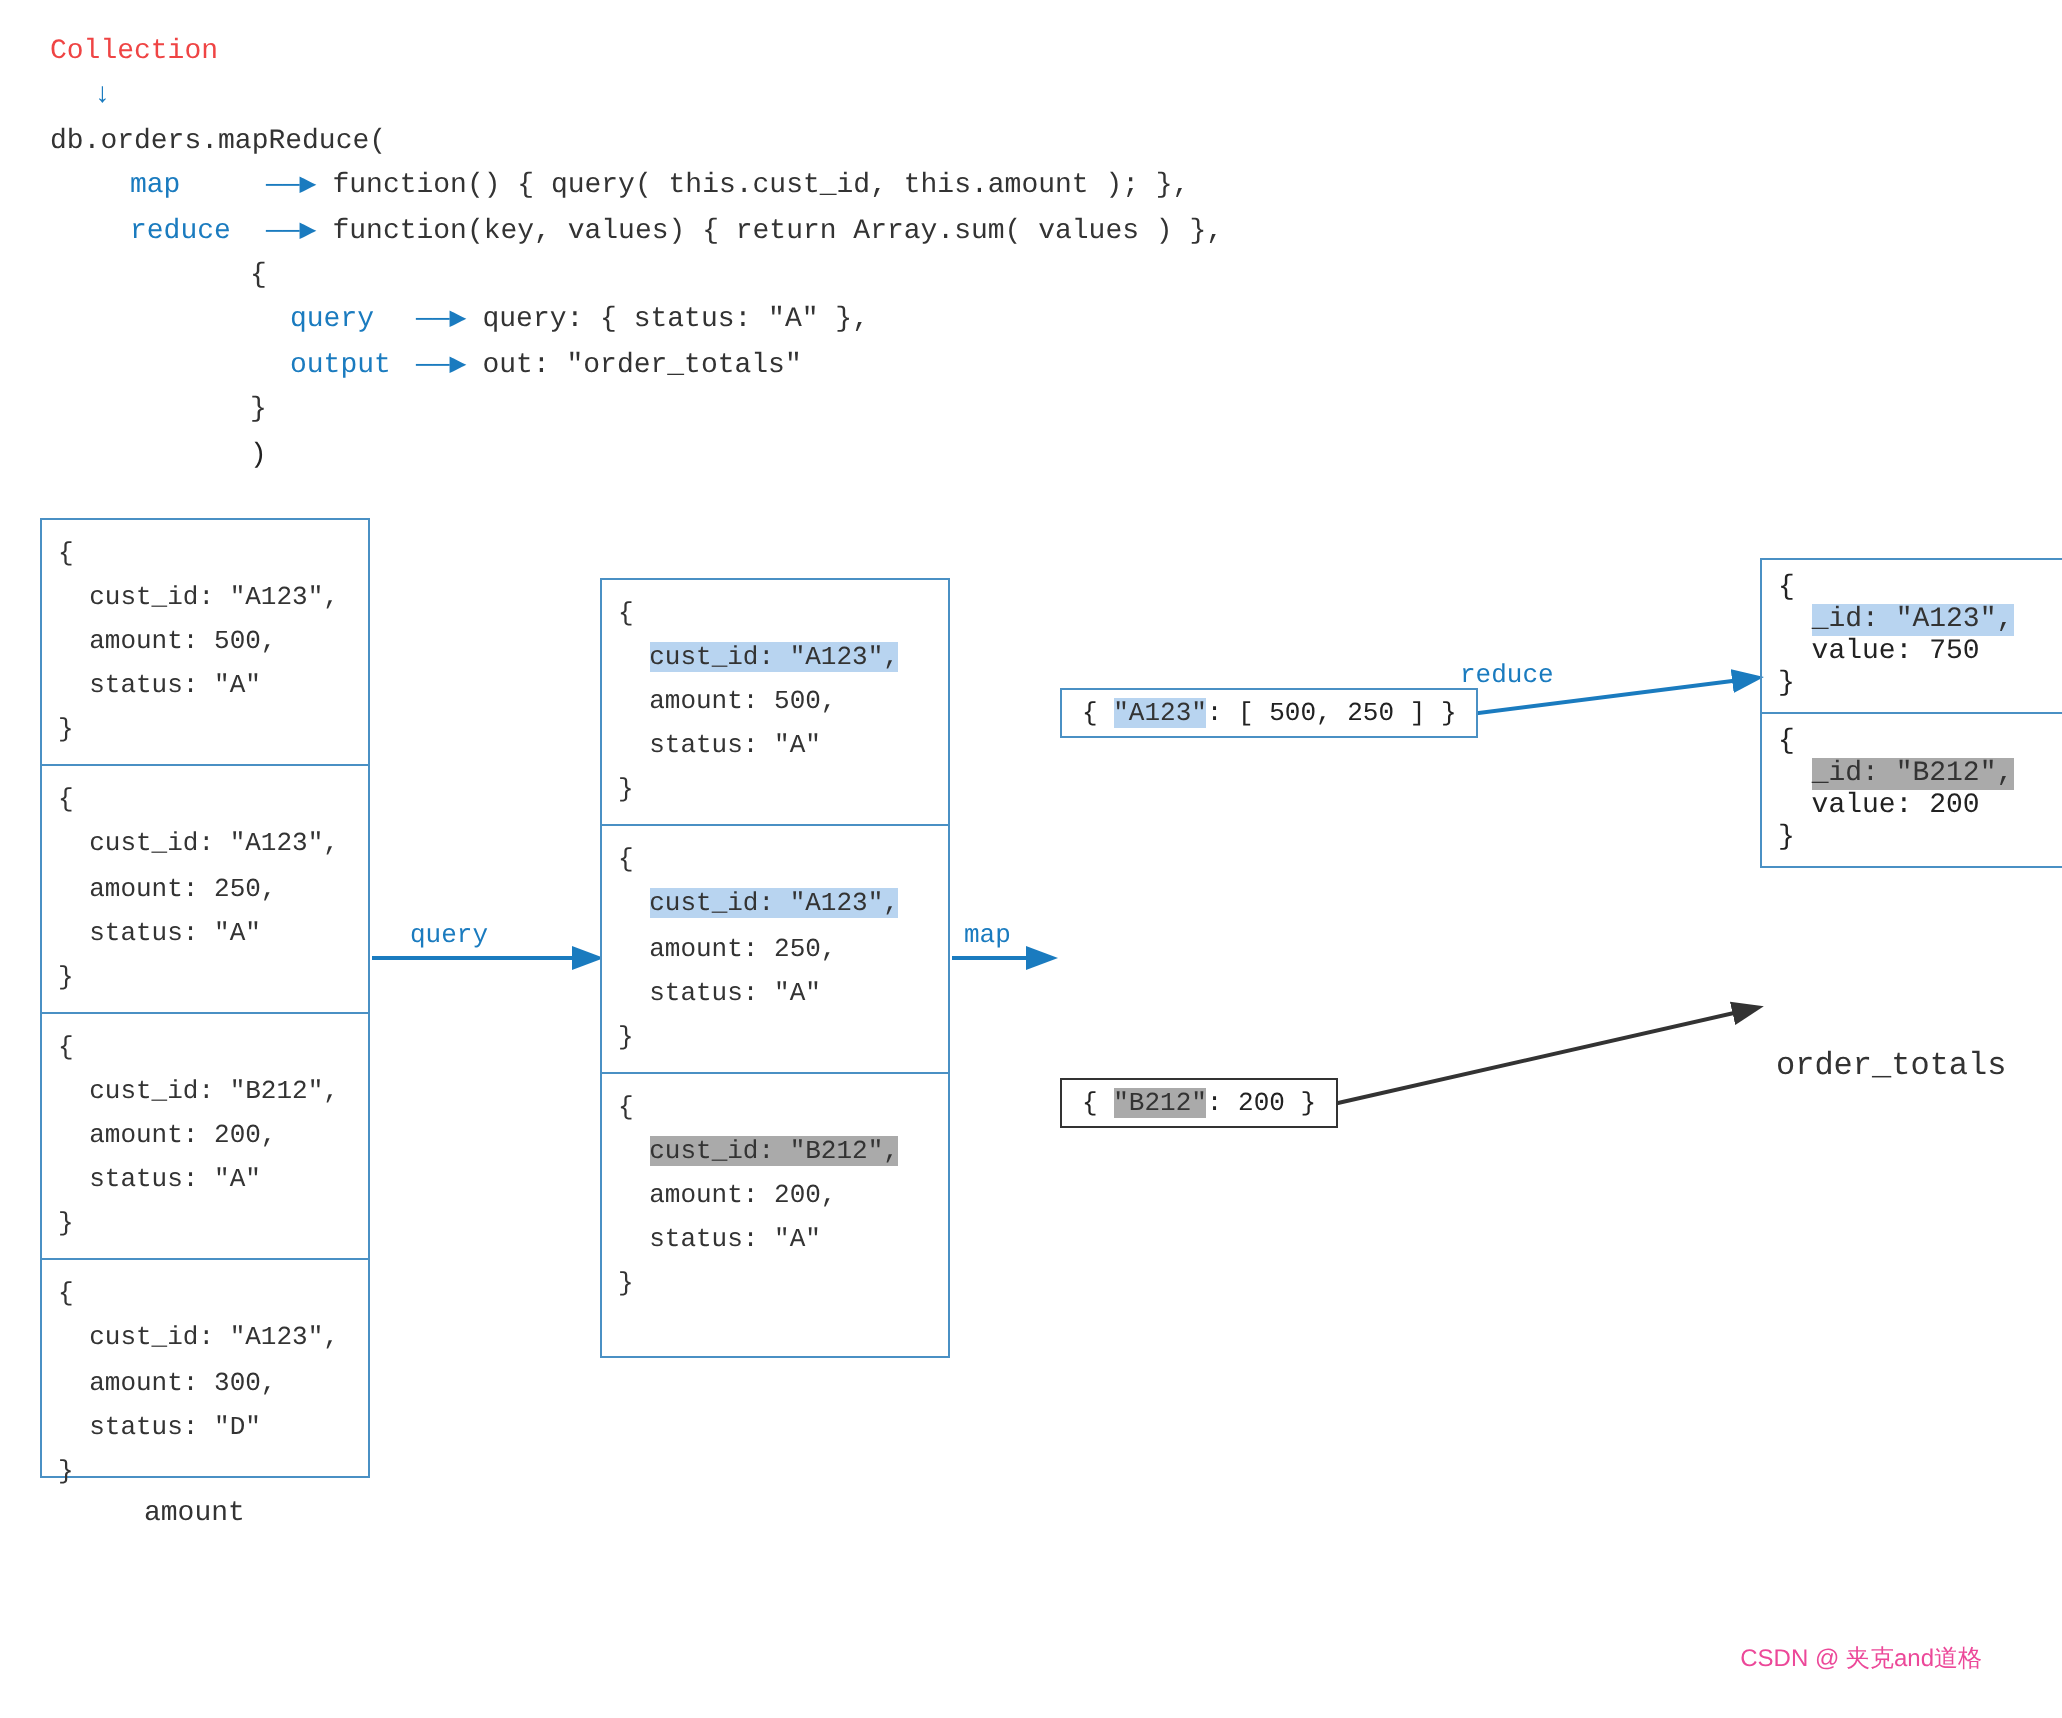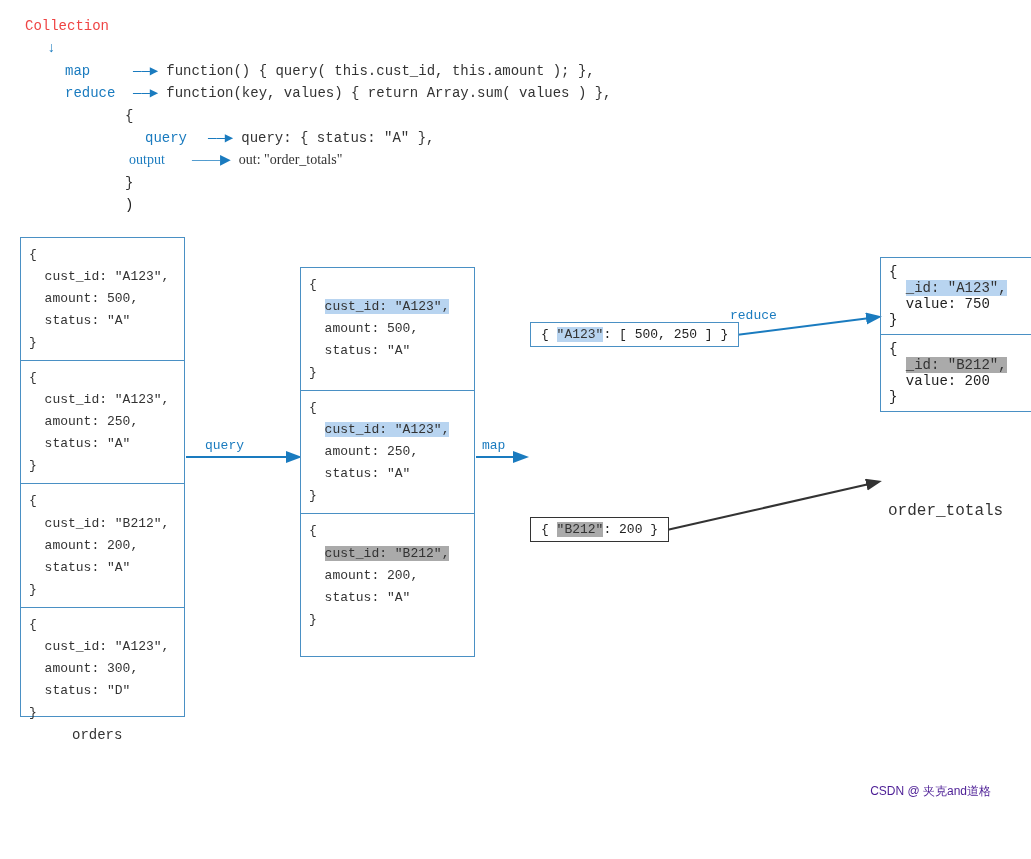--- a/index.html
+++ b/index.html
@@ -177,54 +177,55 @@
       left: 0;
       width: 100%;
       height: 100%;
       pointer-events: none;
       overflow: visible;
     }
 
     
     .watermark {
       position: absolute;
-      bottom: 17px;
+      bottom: 1px;
       right: 20px;
       font-size: 12px;
-      color: #4c1d95;
+      color: #ec4899;
       font-family: Arial, sans-serif;
     }
   </style>
 </head>
 <body>
 
 <div class="code-section">
   <span class="collection-label">Collection</span>
   <span class="arrow-down">↓</span>
+  <div class="code-line">db.orders.mapReduce(</div>
 
   <div class="param-row">
     <span class="param-name">map</span>
     <span class="param-arrow">——▶</span>
     <span class="param-value">function() { query( this.cust_id, this.amount ); },</span>
   </div>
 
   <div class="param-row">
     <span class="param-name">reduce</span>
     <span class="param-arrow">——▶</span>
     <span class="param-value">function(key, values) { return Array.sum( values ) },</span>
   </div>
 
   <div class="code-brace-indent">
     <div class="code-line">{</div>
     <div class="param-row" style="margin-left:20px;">
       <span class="param-name" style="min-width:55px;">query</span>
       <span class="param-arrow">——▶</span>
       <span class="param-value">query: { status: "A" },</span>
     </div>
-    <div class="param-row" style="margin-left:4px;font-family:Liberation Serif, serif;">
+    <div class="param-row" style="margin-left:20px;">
       <span class="param-name" style="min-width:55px;">output</span>
       <span class="param-arrow">——▶</span>
       <span class="param-value">out: "order_totals"</span>
     </div>
     <div class="code-line">}</div>
   </div>
   <div class="code-indent" style="margin-left:100px;">)</div>
 </div>
 
 <div class="diagram-section">
@@ -275,21 +276,21 @@
       }
     </div>
     <div class="order-record">
       {<br>
       &nbsp;&nbsp;cust_id: "A123",<br>
       &nbsp;&nbsp;amount: 300,<br>
       &nbsp;&nbsp;status: "D"<br>
       }
     </div>
   </div>
-  <div class="label-orders">orders</div>
+  <div class="label-orders">amount</div>
 
   <div class="box box-filtered">
     <div class="filtered-record">
       {<br>
       &nbsp;&nbsp;<span class="highlight-blue">cust_id: "A123",</span><br>
       &nbsp;&nbsp;amount: 500,<br>
       &nbsp;&nbsp;status: "A"<br>
       }
     </div>
     <div class="filtered-record">

